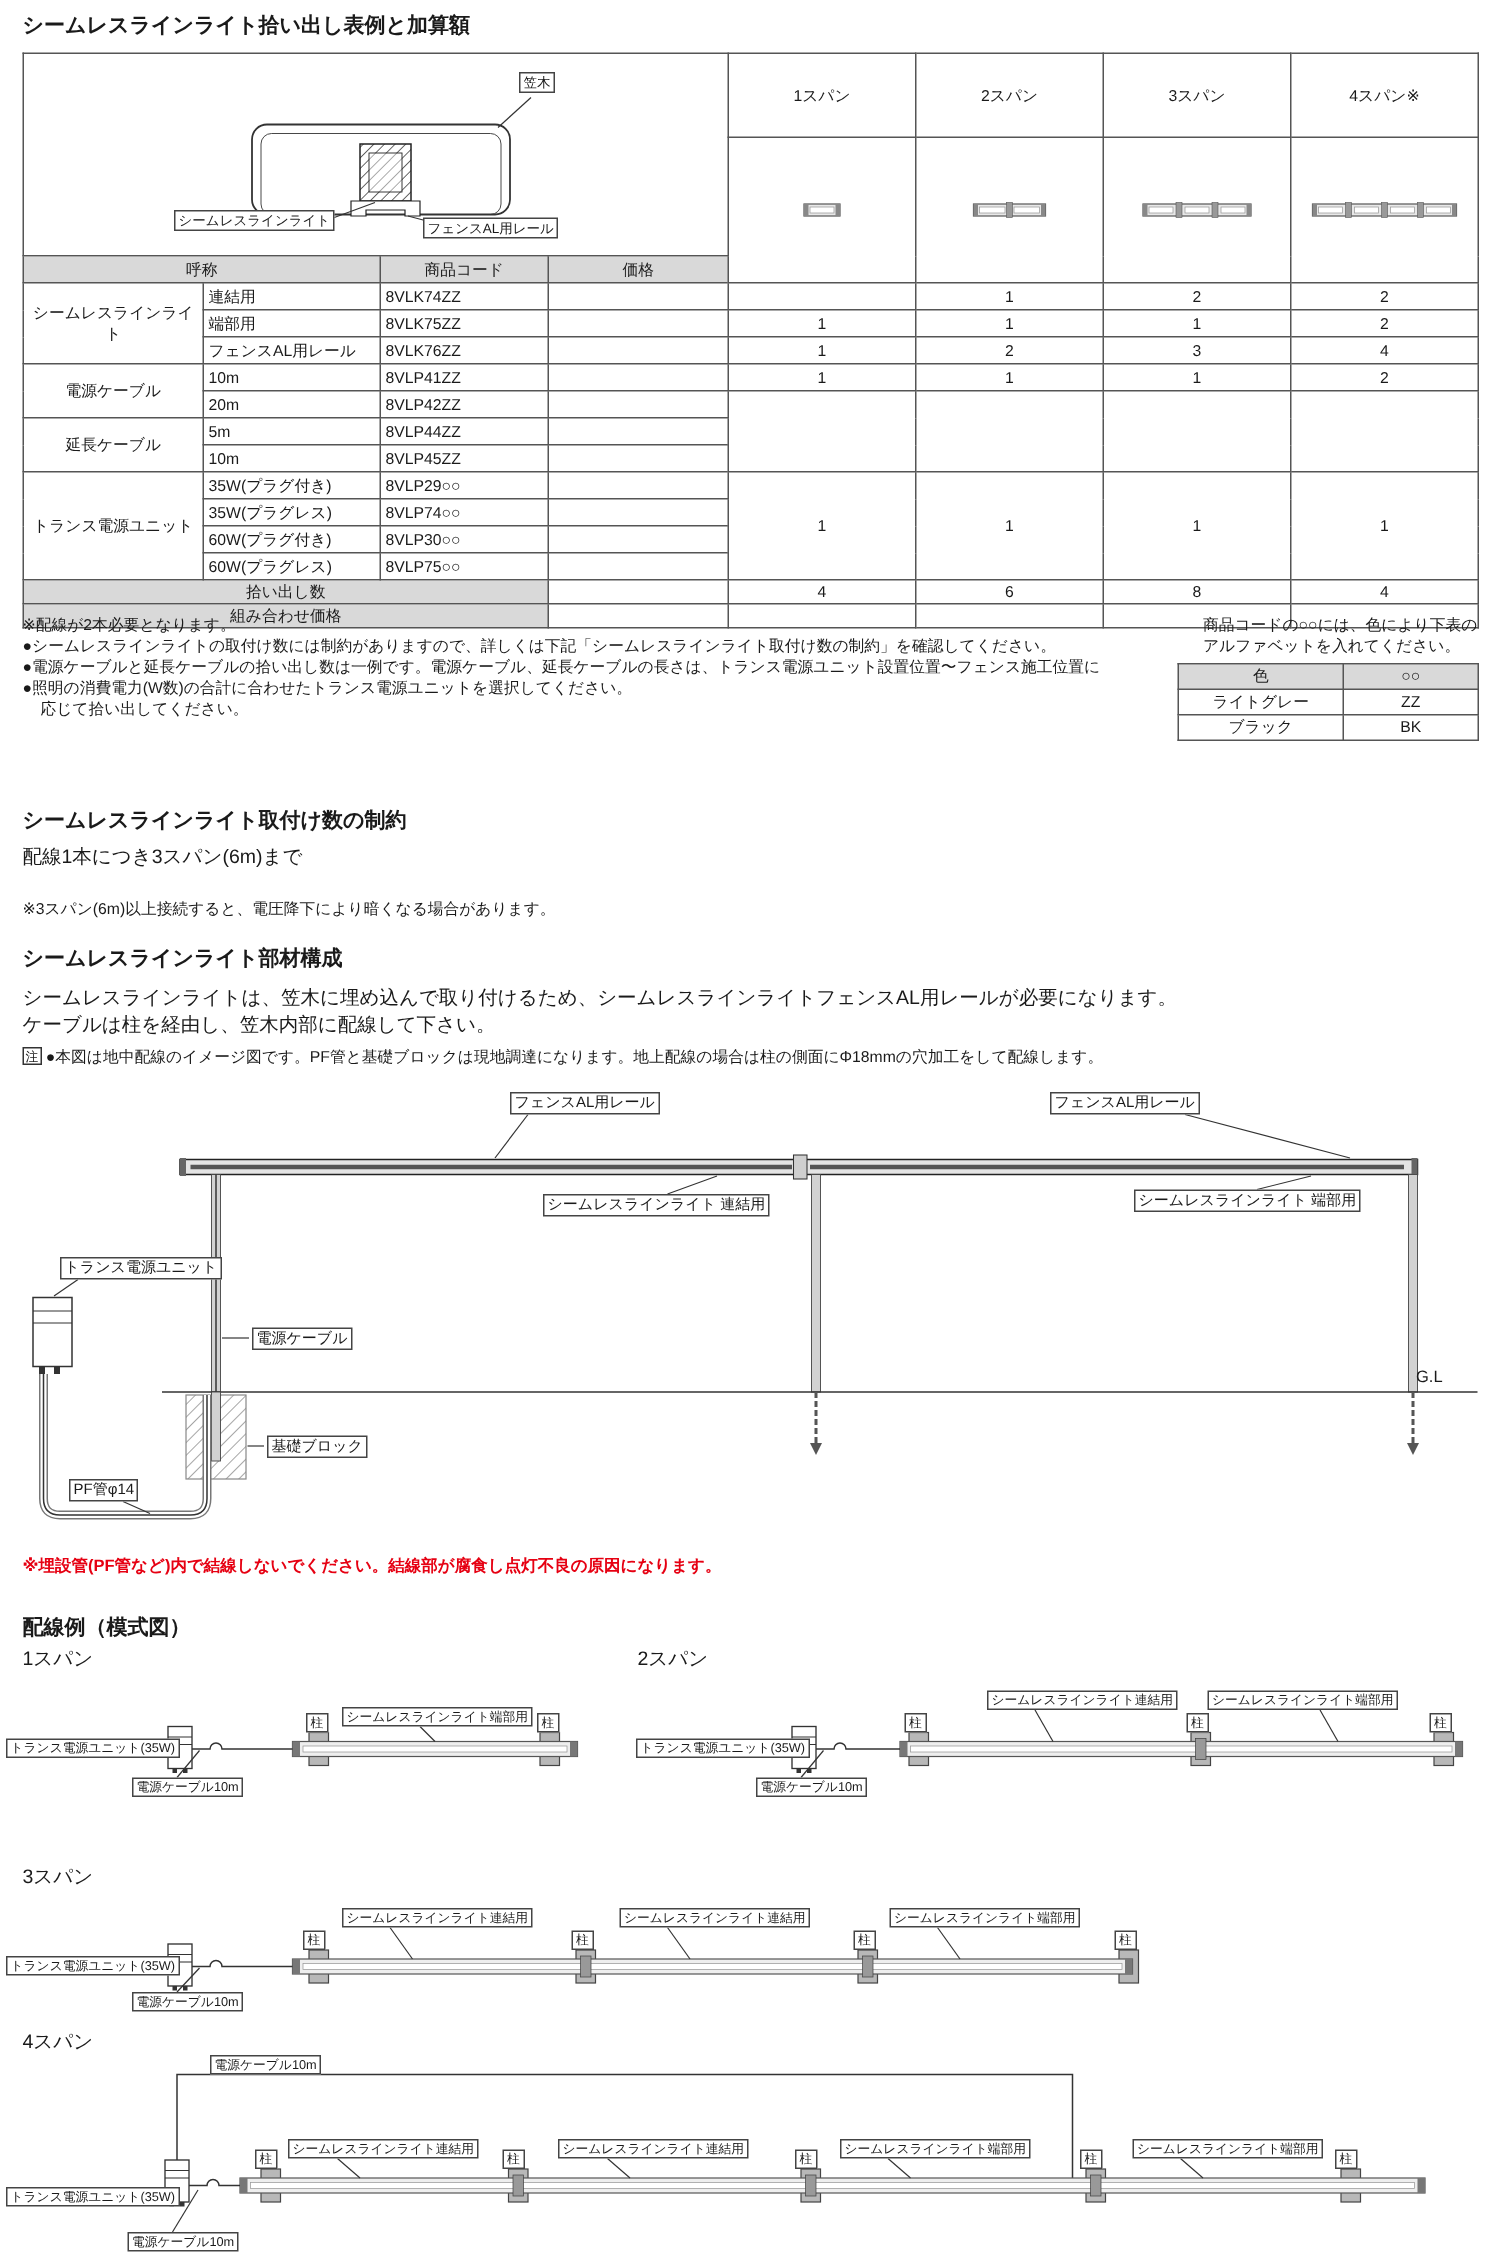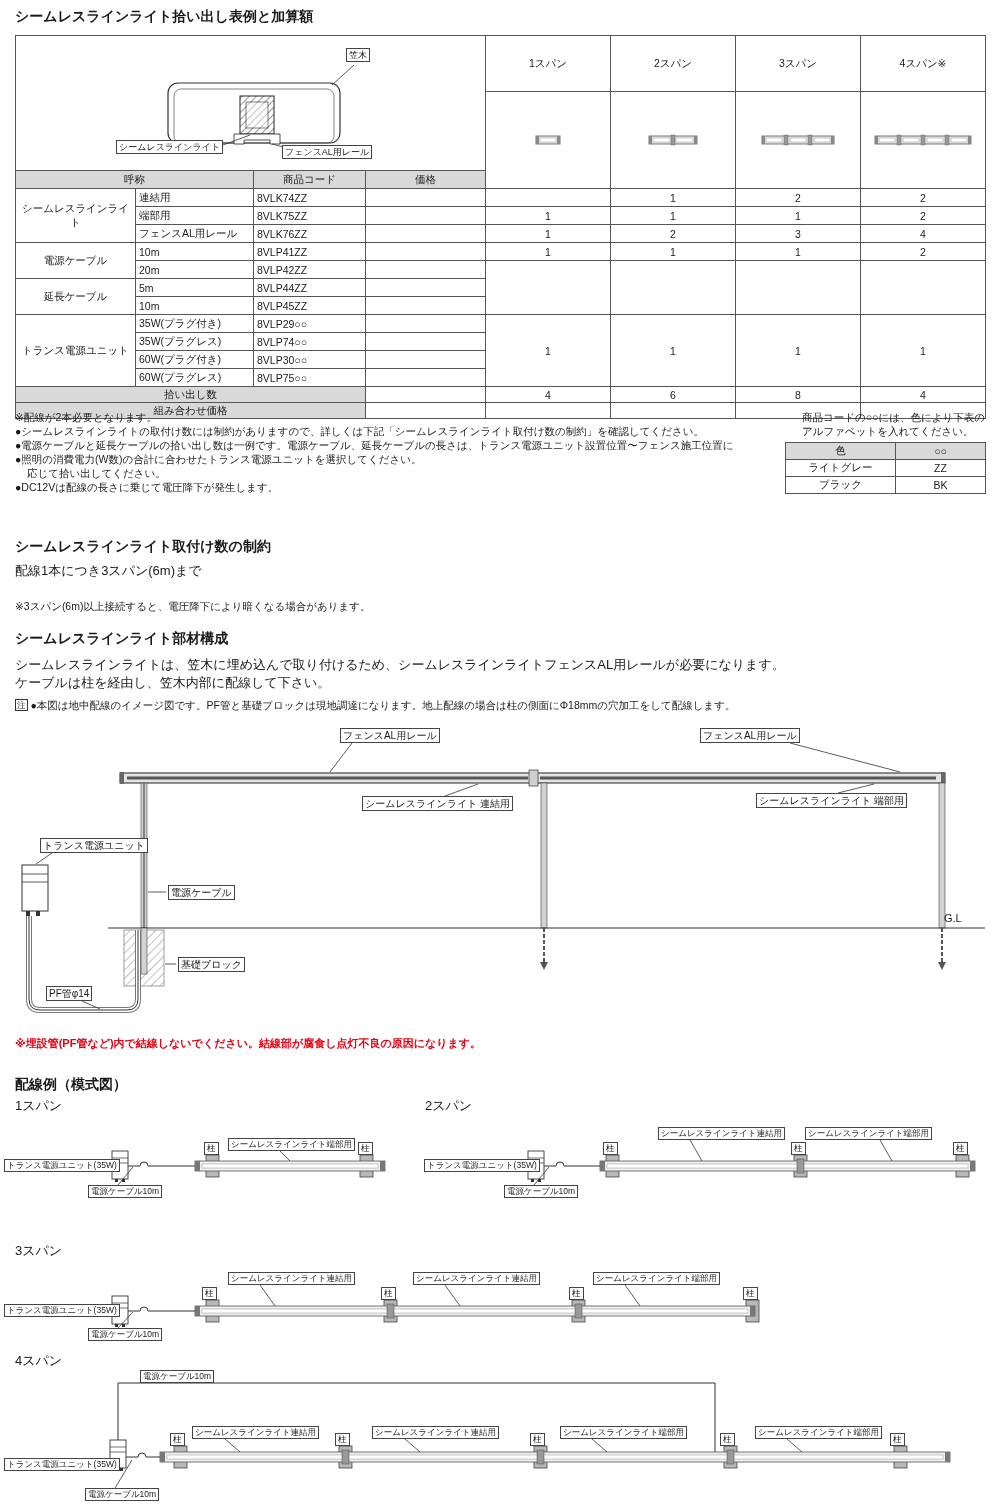--- a/index.html
+++ b/index.html
@@ -227,21 +227,20 @@
 </tbody>
     </table>
 </div>
 
 <div class="abs" style="left:15px;top:410px;width:760px;">
   <div class="t11">※配線が2本必要となります。</div>
   <div class="t11">●シームレスラインライトの取付け数には制約がありますので、詳しくは下記「シームレスラインライト取付け数の制約」を確認してください。</div>
   <div class="t11">●電源ケーブルと延長ケーブルの拾い出し数は一例です。電源ケーブル、延長ケーブルの長さは、トランス電源ユニット設置位置〜フェンス施工位置に</div>
   <div class="t11">●照明の消費電力(W数)の合計に合わせたトランス電源ユニットを選択してください。</div>
   <div class="t11" style="padding-left:12px;">応じて拾い出してください。</div>
-  <div class="t11">●DC12Vは配線の長さに乗じて電圧降下が発生します。</div>
 </div>
 
 <div class="abs" style="left:785px;top:410px;width:210px;margin-left:17px;">
   <div class="t11">商品コードの○○には、色により下表の</div>
   <div class="t11">アルファベットを入れてください。</div>
 </div>
 <div class="abs" style="left:785px;top:442px;">
   <table class="ctab">
     <colgroup>
         <col style="width:110px">

